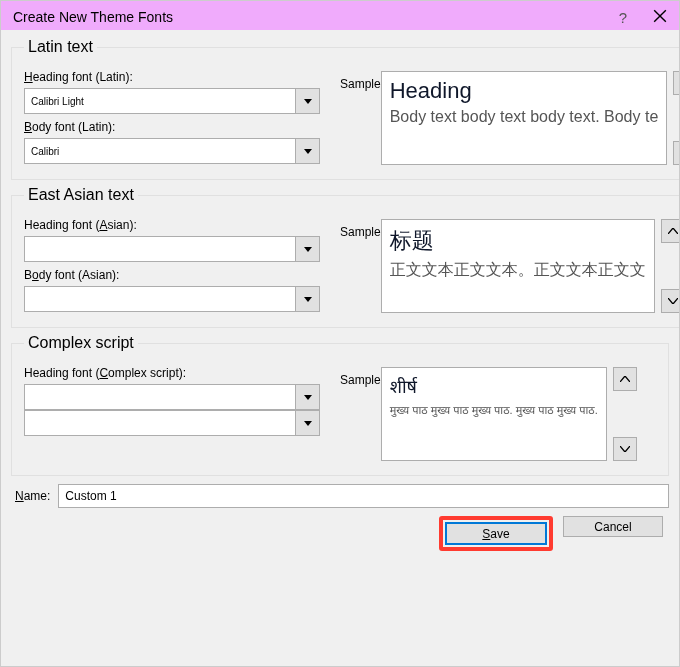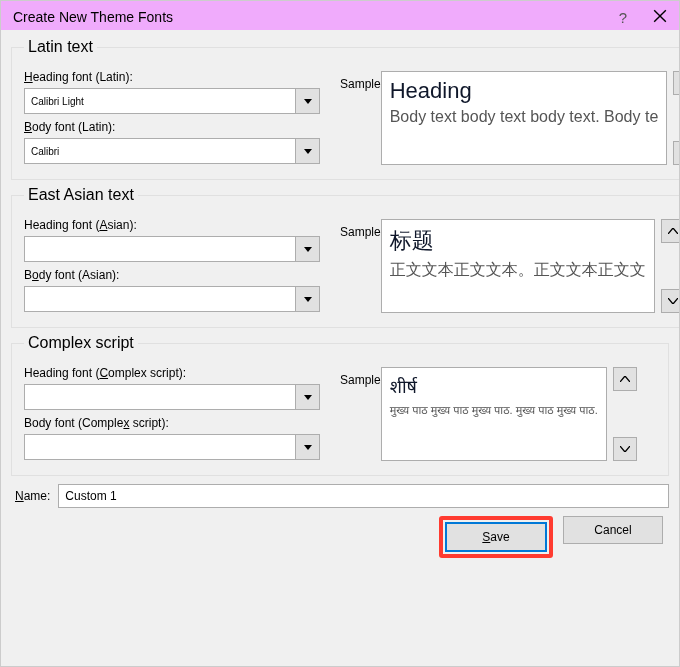--- a/index.html
+++ b/index.html
@@ -139,21 +139,21 @@
     }
 
     .button-row {
       display: flex;
       justify-content: flex-end;
       gap: 10px;
       padding-right: 6px;
     }
     .btn {
       width: 100px;
-      height: 28px;
+      height: 21px;
       border: 1px solid #adadad;
       background: #e1e1e1;
       font-size: 12px;
       font-family: inherit;
       cursor: pointer;
     }
     .btn.primary {
       border: 1px solid #0078d7;
       outline: 1px solid #0078d7;
     }
@@ -292,23 +292,20 @@
           <span>Heading font (</span><span class="underline">C</span><span>omplex script):</span>
         </div>
         <div class="combo">
           <input class="combo-input" value="" style="">
           <button class="combo-btn">
               <svg viewBox="0 0 8 5">
                 <path d="M0 0 L4 5 L8 0 Z" fill="#000"></path>
               </svg>
             </button>
         </div>
-        <div class="field-label">
-          <span>Body font (Comple</span><span class="underline">x</span><span> script):</span>
-        </div>
         <div class="combo">
           <input class="combo-input" value="" style="">
           <button class="combo-btn">
               <svg viewBox="0 0 8 5">
                 <path d="M0 0 L4 5 L8 0 Z" fill="#000"></path>
               </svg>
             </button>
         </div>
       </div>
       <div class="right-col">

